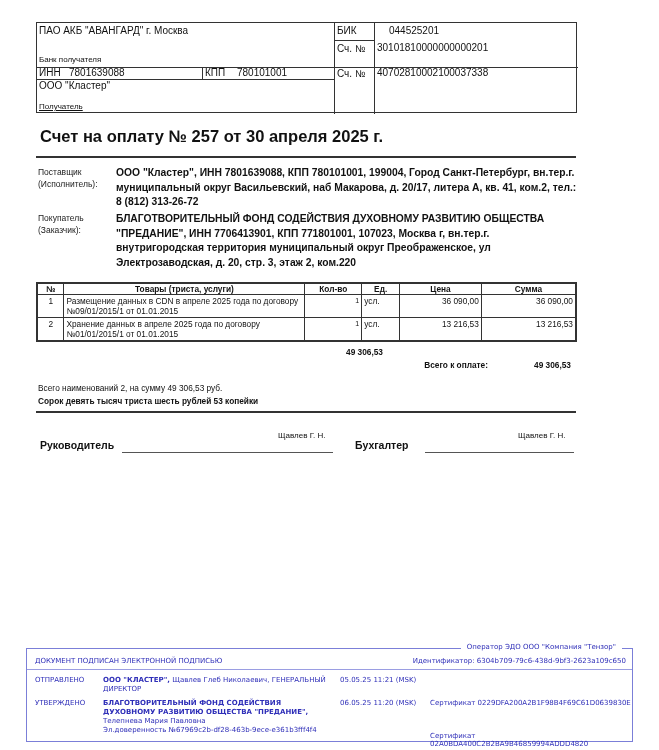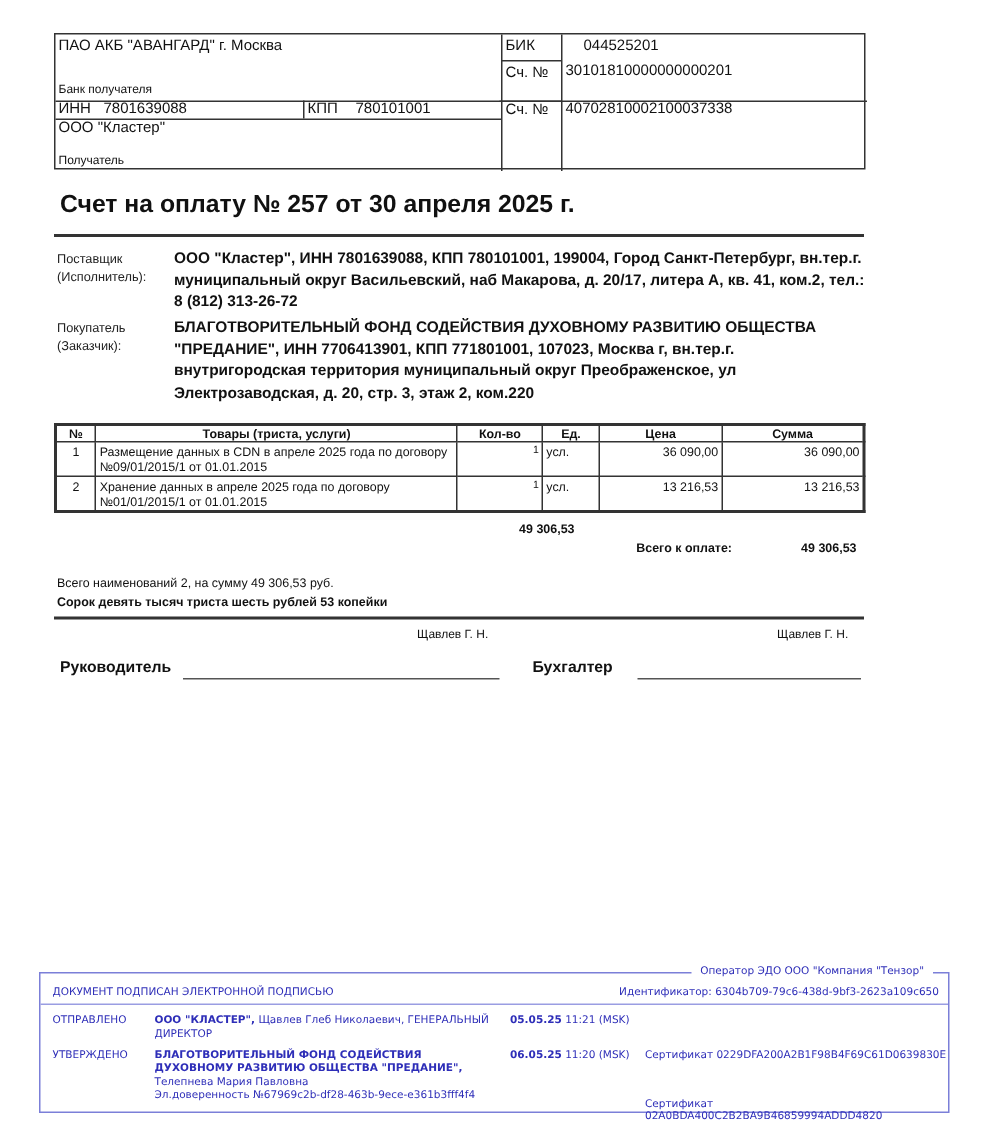--- a/index.html
+++ b/index.html
@@ -16,21 +16,21 @@
   .bank .hline3 { position: absolute; left: 0; top: 56px; width: 297px; border-top: 1px solid #333; }
   .bank .hline4 { position: absolute; left: 297px; top: 17px; width: 40px; border-top: 1px solid #333; }
   .bank .vline1 { position: absolute; left: 297px; top: 0; height: 91px; border-left: 1px solid #333; }
   .bank .vline2 { position: absolute; left: 337px; top: 0; height: 91px; border-left: 1px solid #333; }
   .bank .vline3 { position: absolute; left: 165px; top: 44px; height: 12px; border-left: 1px solid #333; }
   .bank .inn-l { left: 2px; top: 44px; }
   .bank .inn-v { left: 32px; top: 44px; }
   .bank .kpp-l { left: 168px; top: 44px; }
   .bank .kpp-v { left: 200px; top: 44px; }
   .bank .org { left: 2px; top: 57px; }
-  .bank .plabel { left: 2px; top: 79px; font-size: 8px; }
+  .bank .plabel { left: 2px; top: 79px; font-size: 8px; text-decoration: underline; }
   .bank .bik-l { left: 300px; top: 2px; }
   .bank .acc1-l { left: 300px; top: 20px; }
   .bank .acc2-l { left: 300px; top: 45px; }
   .bank .bik-v { left: 340px; top: 2px; margin-left: 12px; }
   .bank .acc1-v { left: 340px; top: 19px; }
   .bank .acc2-v { left: 340px; top: 44px; }
 
   .title { position: absolute; left: 40px; top: 127px; font-size: 16.5px; font-weight: bold; }
   .rule { position: absolute; left: 36px; width: 540px; border-top: 2px solid #333; }
 
@@ -50,33 +50,33 @@
   .totals { position: absolute; left: 300px; top: 347px; width: 271px; font-size: 8.3px; font-weight: bold; }
   .totals .row { display: flex; height: 12.5px; }
   .totals .lbl { width: 188px; text-align: right; }
   .totals .val { width: 83px; text-align: right; }
 
   .summary { position: absolute; left: 38px; top: 382px; font-size: 8.3px; line-height: 12.5px; }
   .summary .words { font-weight: bold; }
 
   .sign { position: absolute; top: 439px; font-size: 10.5px; font-weight: bold; }
   .sigline { position: absolute; top: 452px; border-top: 1px solid #555; }
-  .signame { position: absolute; top: 418px; font-size: 8px; }
+  .signame { position: absolute; top: 431px; font-size: 8px; }
 
   
   .edo { position: absolute; left: 26px; top: 648px; width: 607px; height: 94px; border: 1px solid #7b7fd8; font-family: "DejaVu Sans", sans-serif; color: #2e2eb8; font-size: 7px; }
   .edo .operator { position: absolute; right: 10px; top: -6px; background: #fff; padding: 0 6px; }
   .edo .hdr { position: absolute; left: 8px; top: 8px; }
   .edo .ident { position: absolute; right: 6px; top: 8px; text-align: right; }
   .edo .sep { position: absolute; left: 0; top: 20px; width: 100%; border-top: 1px solid #9a9de2; }
   .edo .k { position: absolute; left: 8px; }
   .edo .who { position: absolute; left: 76px; width: 230px; line-height: 9px; }
   .edo .who b { font-weight: bold; }
   .edo .when { position: absolute; left: 313px; }
-  .edo .when b { font-weight: bold; }
+  .edo .when b { font-weight: normal; }
   .edo .cert { position: absolute; left: 403px; }
 </style>
 </head>
 <body>
 
 <div class="bank">
   <div class="hline1"></div>
   <div class="hline2"></div>
   <div class="hline3"></div>
   <div class="hline4"></div>

